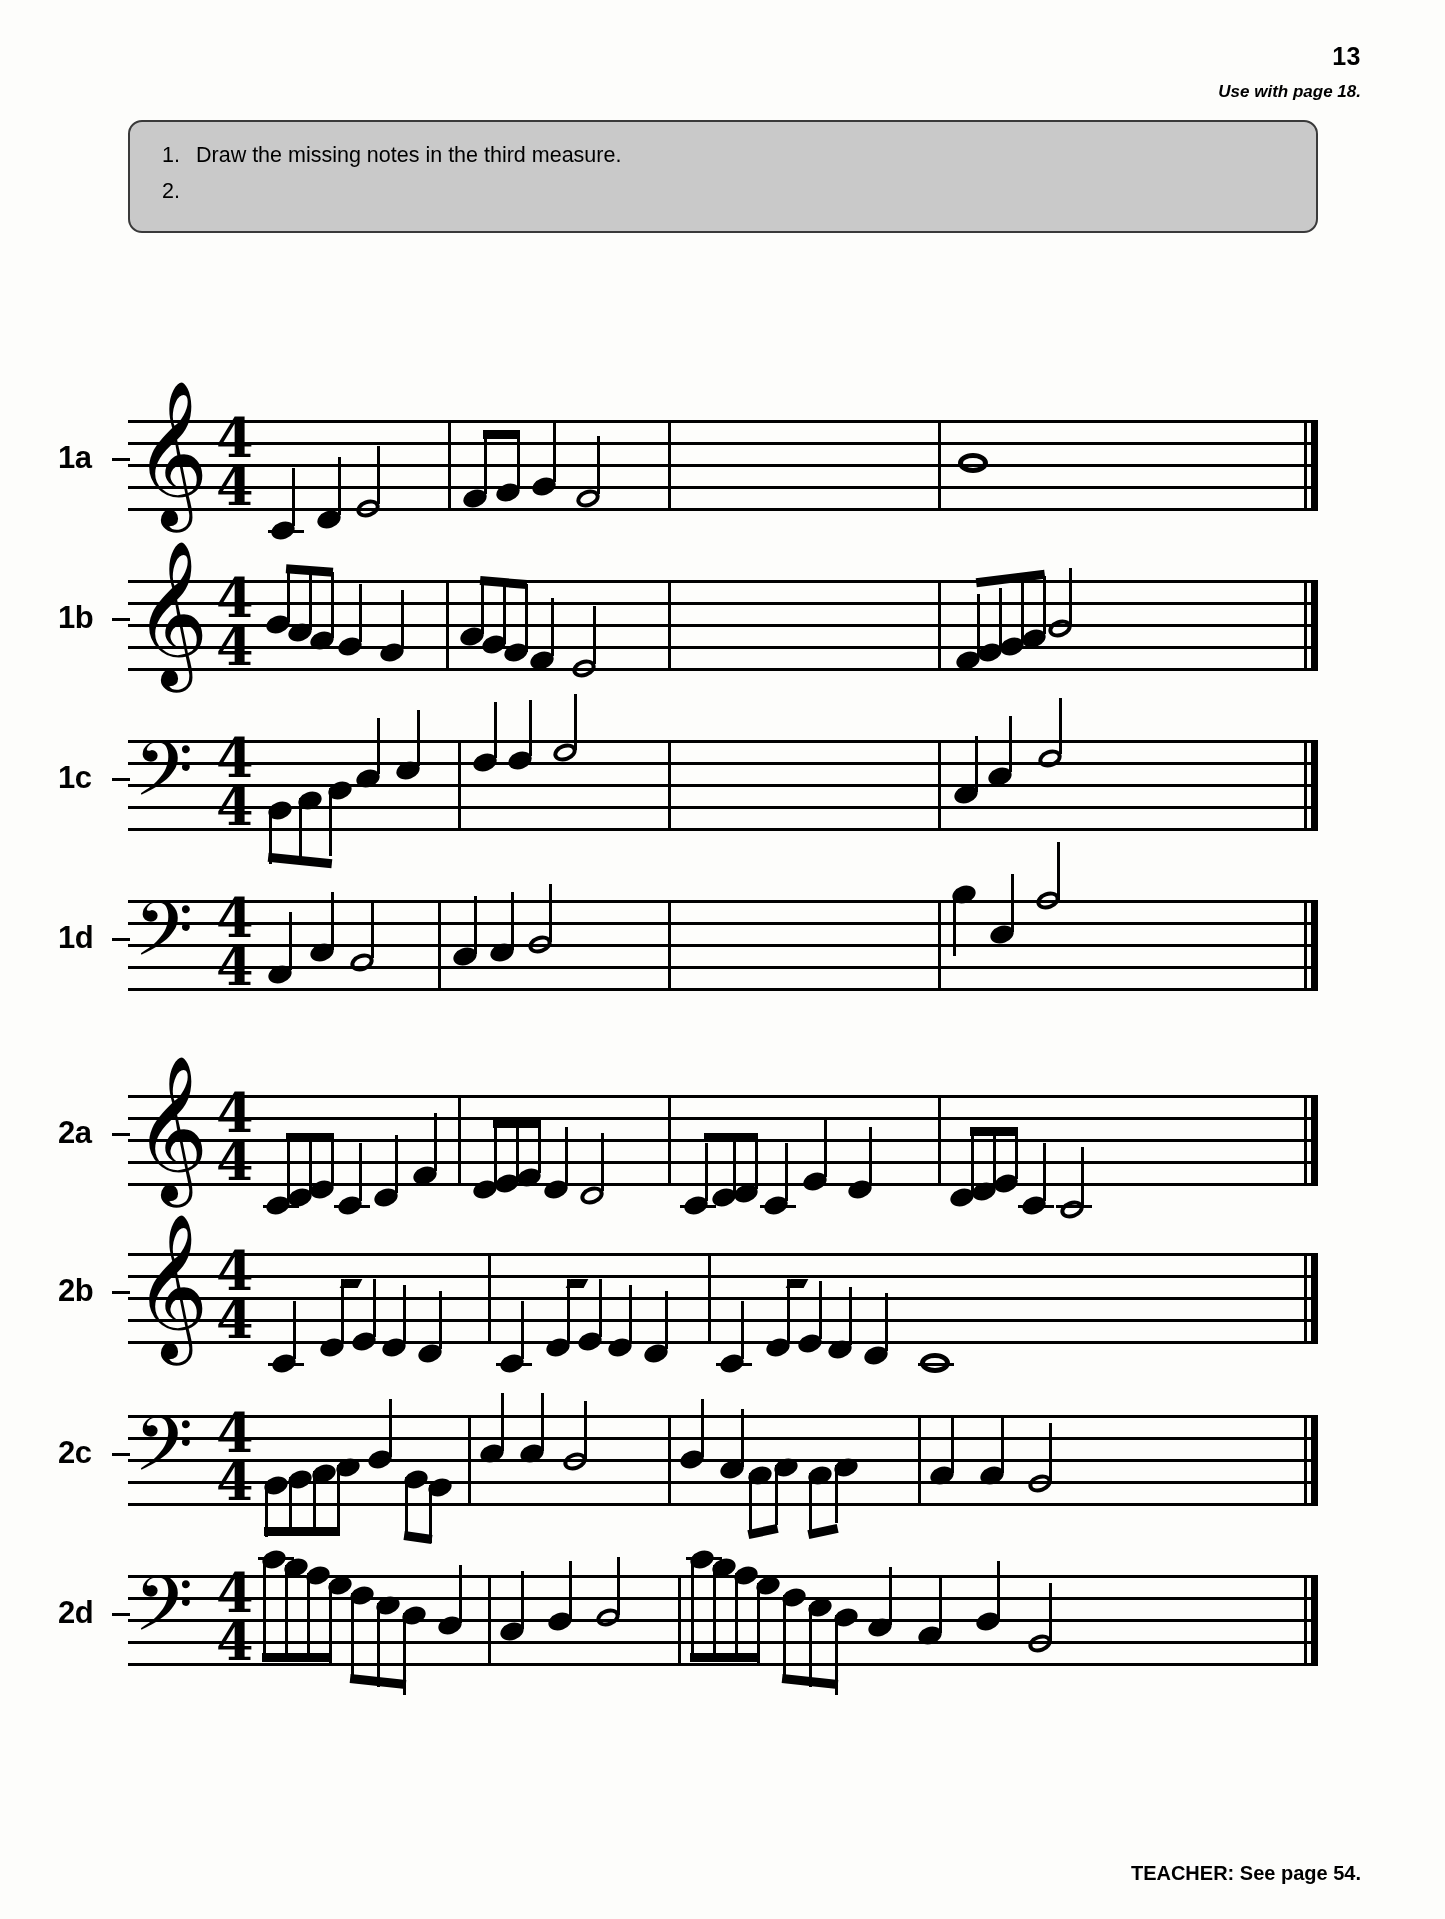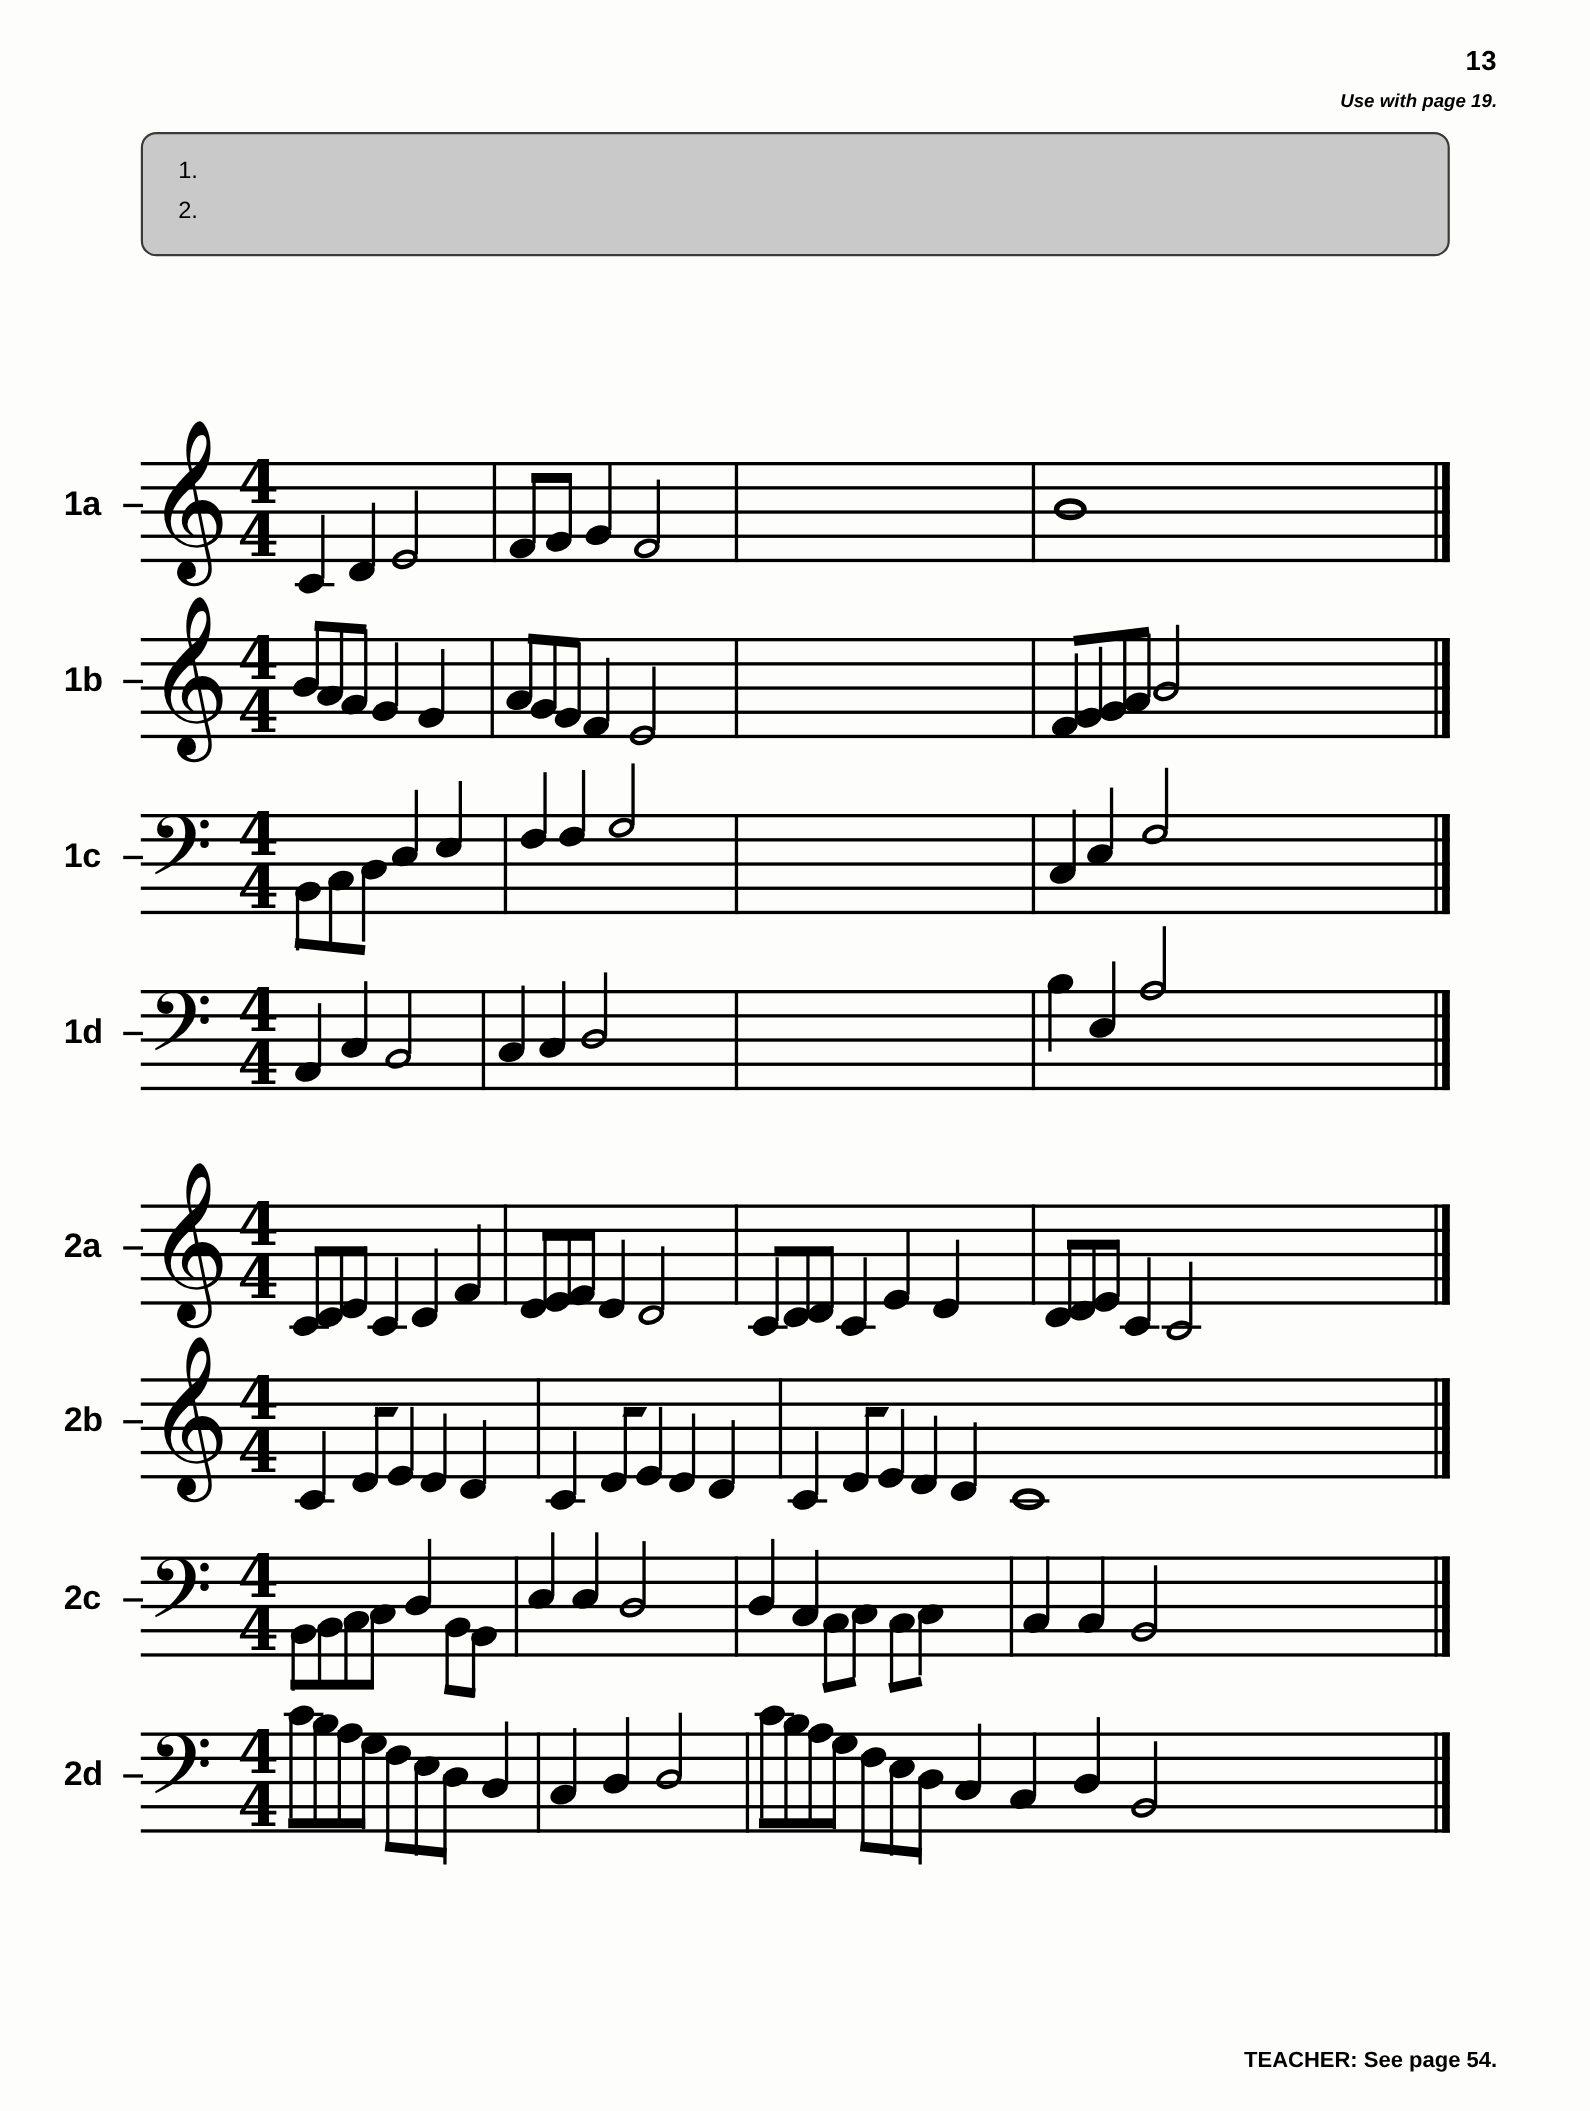--- a/index.html
+++ b/index.html
@@ -223,27 +223,28 @@
     font-size: 20px;
     font-weight: bold;
   }
 </style>
 </head>
 <body>
 
 <div class="page">
 
   <div class="page-number">13</div>
-  <div class="use-with">Use with page 19.</div>
+  <div class="use-with">Use with page 18.</div>
 
   <div class="instr-box">
 
     <div class="instr-item">
       <div class="instr-num">1.</div>
       <div class="instr-text">
+        <div>Draw the missing notes in the third measure.</div>
       </div>
     </div>
 
     <div class="instr-item">
       <div class="instr-num">2.</div>
       <div class="instr-text">
       </div>
     </div>
   </div>
 

